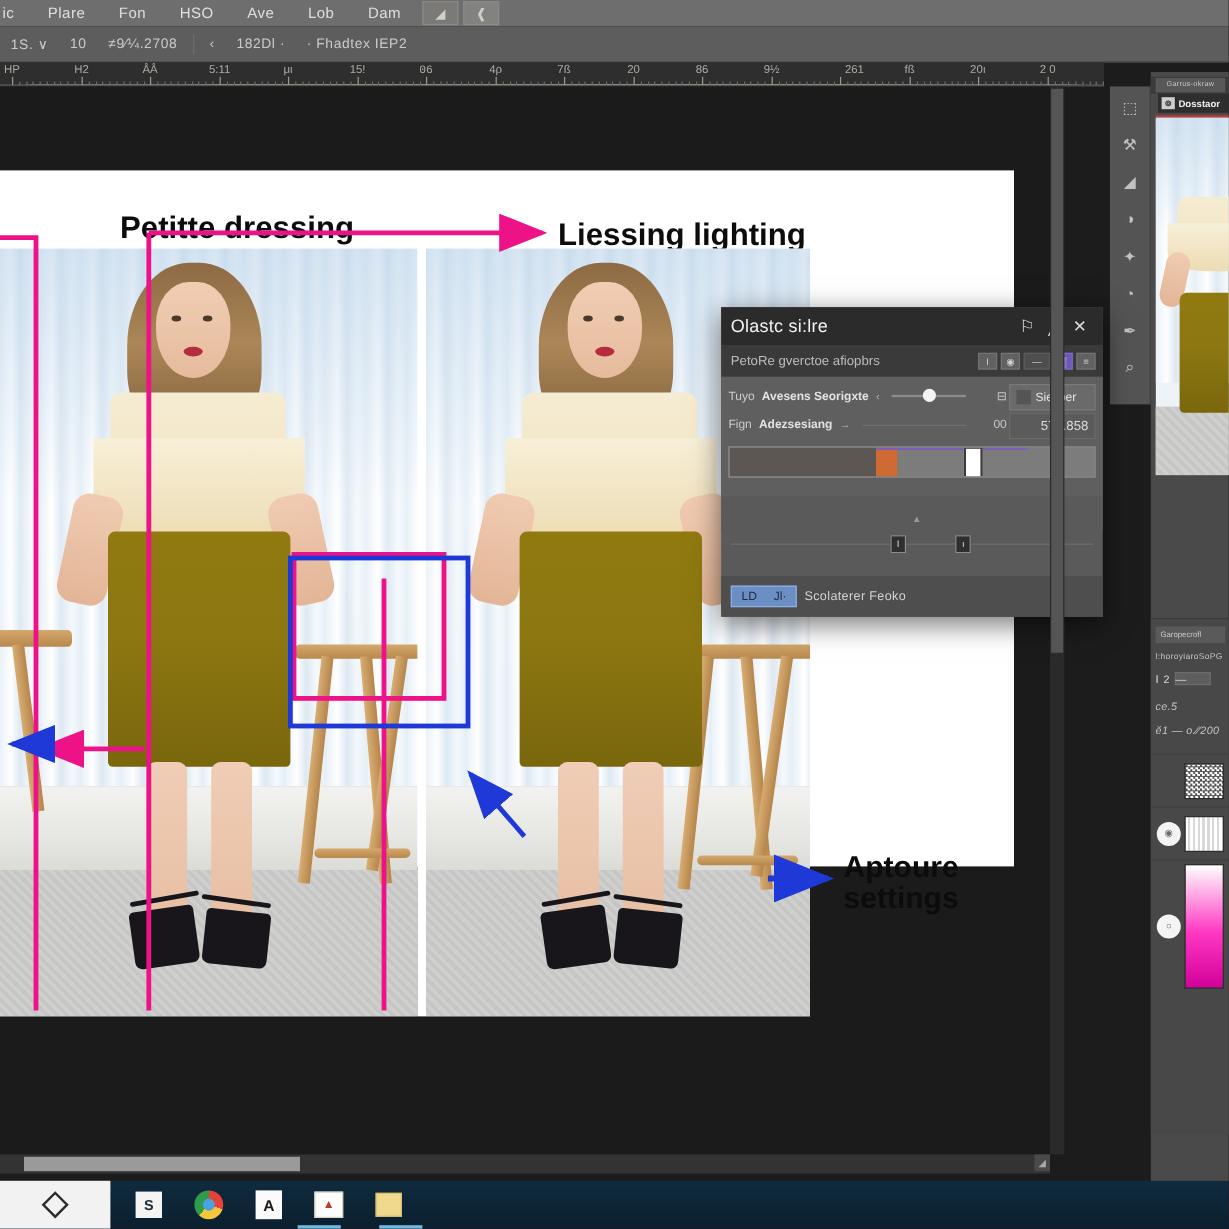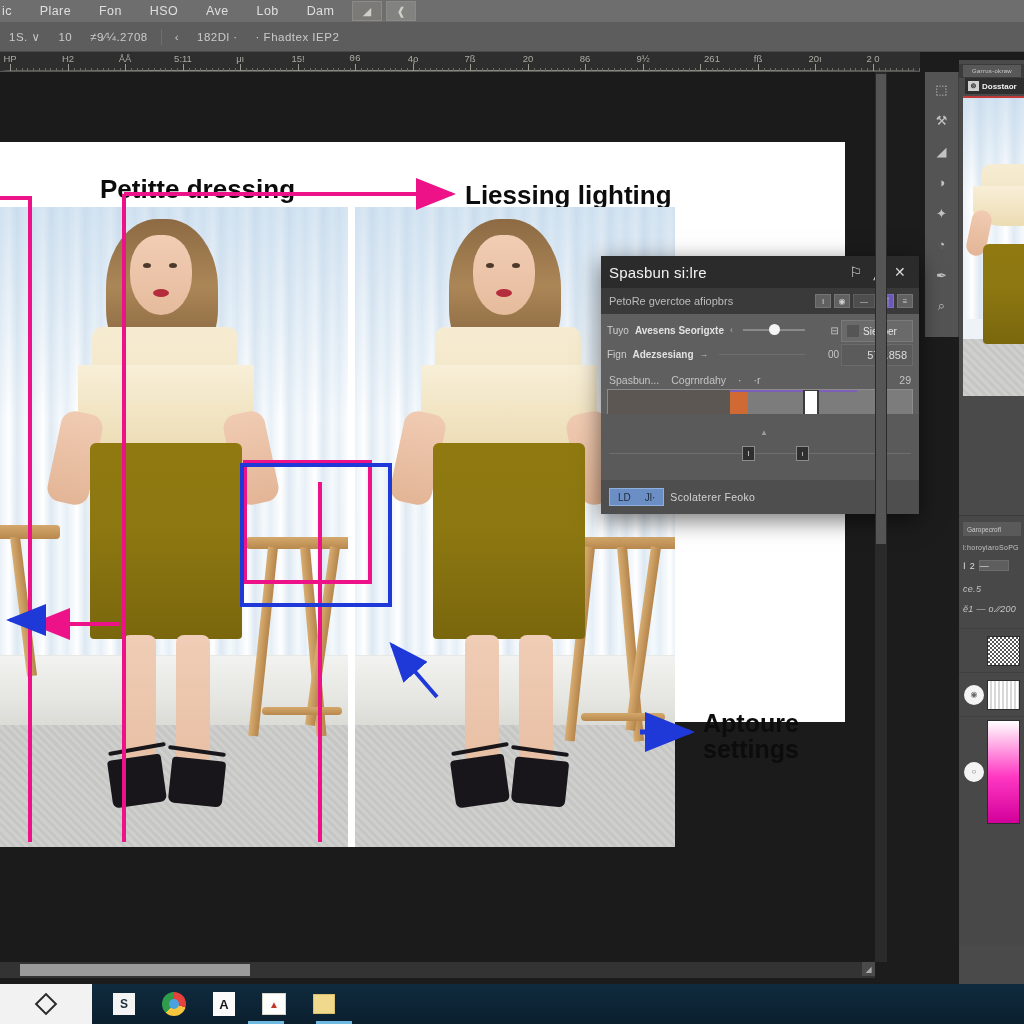--- a/index.html
+++ b/index.html
@@ -760,21 +760,21 @@
       </div>
       <div class="rp-layerrow" style="top:200px; height:110px;">
         <div class="eyecircle">○</div>
         <div class="thumb grad" style="height:104px;"></div>
       </div>
     </div>
   </div>
 
   <div class="dialog">
     <div class="dlg-title">
-      <span>Spasbun si:lre</span>
+      <span>Olastc si:lre</span>
       <span class="spacer"></span>
       <span class="tbtn">⚐</span>
       <span class="tbtn">╱</span>
       <span class="tbtn">✕</span>
     </div>
 
     <div class="dlg-sub">
       <span>PetoRe gverctoe afiopbrs</span>
       <span class="segwrap">
         <span class="seg">I</span>
@@ -807,27 +807,20 @@
       </div>
       <div class="dlg-side" style="top:6px;">
         <div class="sidebtn">
           <span class="chip"></span>
           <span>Siesoer</span>
         </div>
         <div class="sidefld">578.858</div>
       </div>
 
       <div style="position:absolute; left:6px; right:6px; top:58px;">
-        <div class="hist-lbl">
-          <span>Spasbun...</span>
-          <span>Cogrnrdahy</span>
-          <span>·</span>
-          <span>·r</span>
-          <span class="r">29</span>
-        </div>
         <div class="histbox">
           <div class="s1"></div>
           <div class="s2"></div>
           <div class="s3"></div>
           <div class="topline"></div>
           <div class="handle" style="left:64%;"></div>
         </div>
       </div>
     </div>
 

